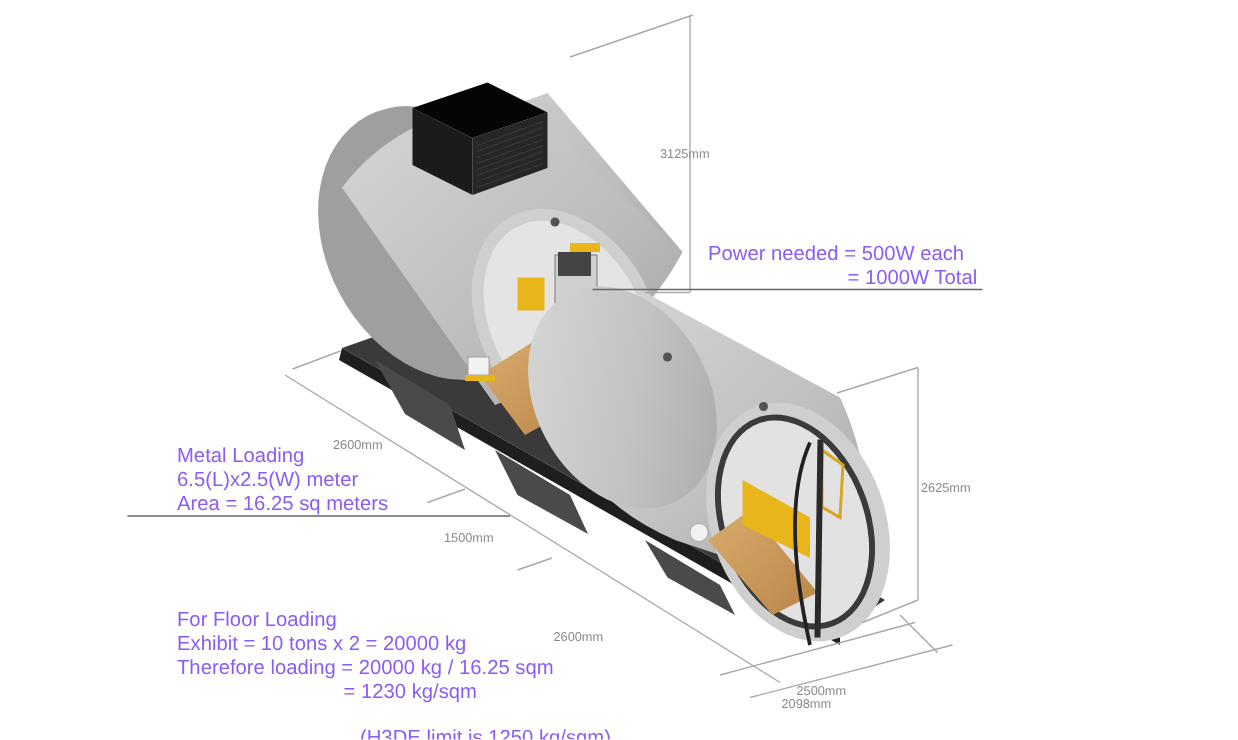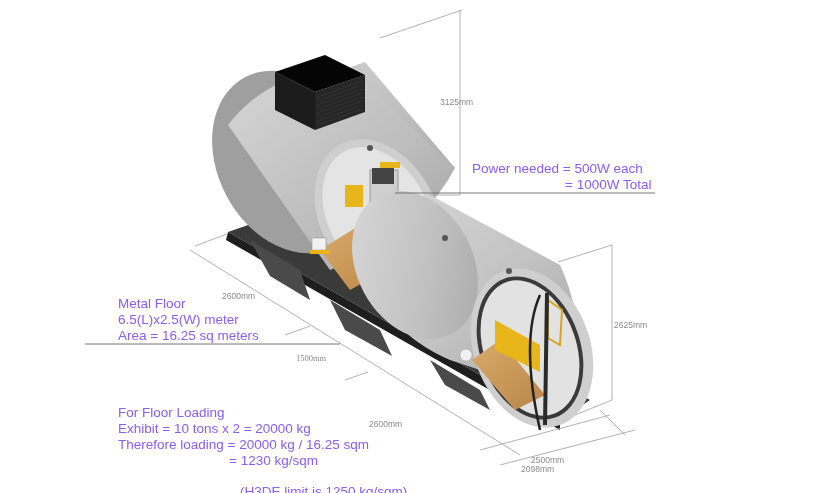--- a/index.html
+++ b/index.html
@@ -101,32 +101,32 @@
       <line x1="345" y1="380" x2="368" y2="372"></line>
       <line x1="480" y1="450" x2="610" y2="415"></line>
       <line x1="500" y1="465" x2="635" y2="430"></line>
       <line x1="600" y1="410" x2="625" y2="435"></line>
     </g>
   </svg>
 
   <div class="dim" style="left:440px;top:97px;">3125mm</div>
   <div class="dim" style="left:614px;top:320px;">2625mm</div>
   <div class="dim" style="left:222px;top:291px;">2600mm</div>
-  <div class="dim" style="left:296px;top:353px;font-family:Liberation Serif, serif;">1500mm</div>
+  <div class="dim" style="left:296px;top:353px;">1500mm</div>
   <div class="dim" style="left:369px;top:419px;">2600mm</div>
   <div class="dim" style="left:521px;top:464px;">2098mm</div>
   <div class="dim" style="left:531px;top:455px;">2500mm</div>
 
   <div>
     <div class="note" style="left:472px;top:161px;">Power needed = 500W each</div>
     <div class="note" style="left:565px;top:177px;">= 1000W Total</div>
   </div>
 
   <div>
-    <div class="note" style="left:118px;top:296px;">Metal Floor</div>
+    <div class="note" style="left:118px;top:296px;">Metal Loading</div>
     <div class="note" style="left:118px;top:312px;">6.5(L)x2.5(W) meter</div>
     <div class="note" style="left:118px;top:328px;text-align:center;">Area = 16.25 sq meters</div>
   </div>
 
   <div>
     <div class="note" style="left:118px;top:405px;">For Floor Loading</div>
     <div class="note" style="left:118px;top:421px;text-align:center;">Exhibit = 10 tons x 2 = 20000 kg</div>
     <div class="note" style="left:118px;top:437px;">Therefore loading = 20000 kg / 16.25 sqm</div>
     <div class="note" style="left:229px;top:453px;">= 1230 kg/sqm</div>
     <div class="note" style="left:240px;top:469px;margin-top:15px;">(H3DE limit is 1250 kg/sqm)</div>

